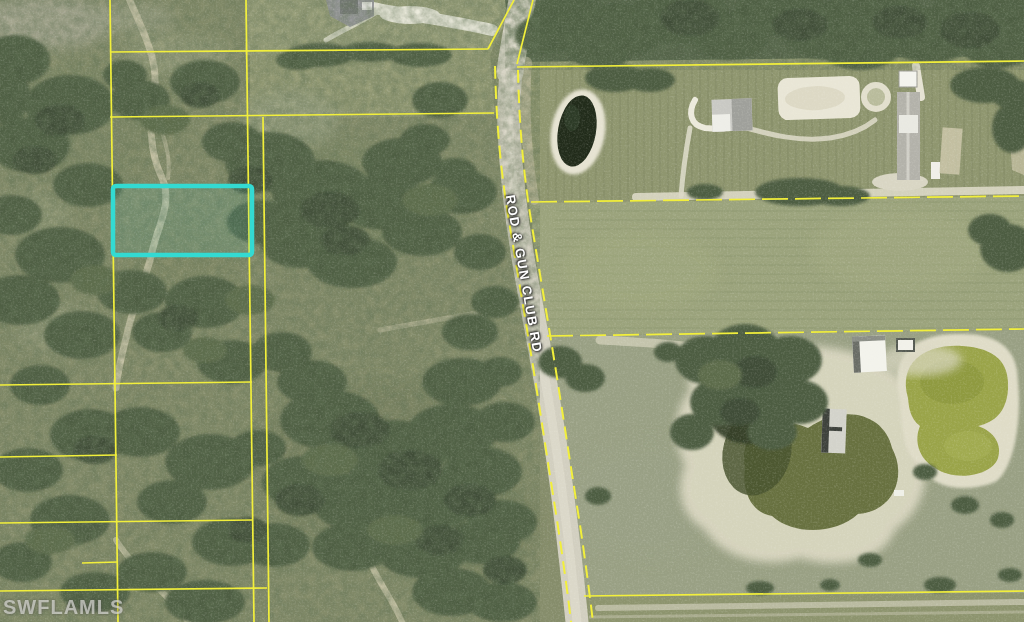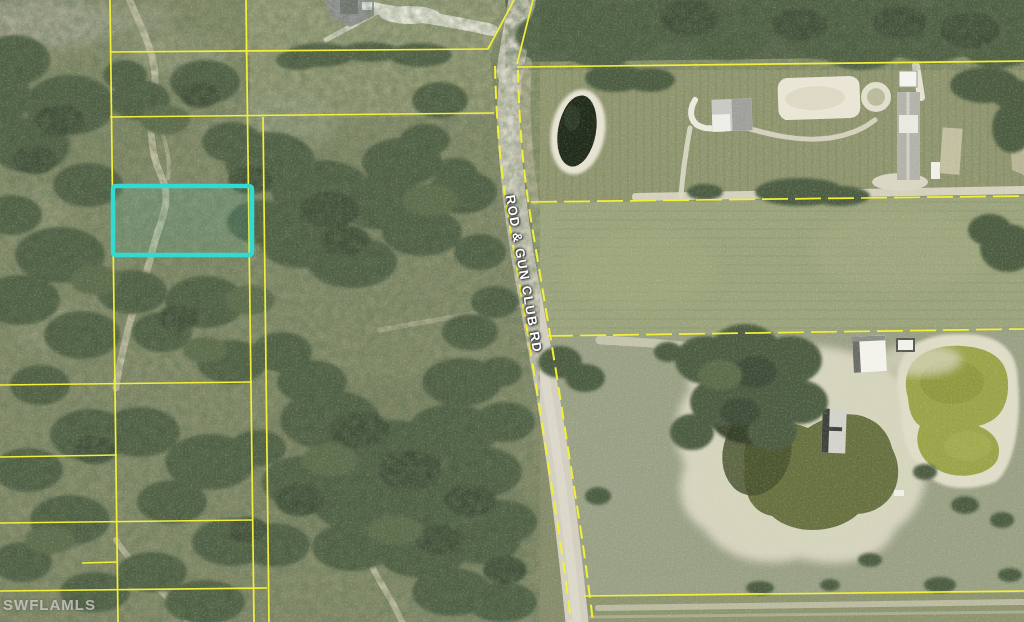--- a/index.html
+++ b/index.html
@@ -14,21 +14,21 @@
     position:absolute;left:524px;top:274px;
     transform:translate(-50%,-50%) rotate(80deg);
     white-space:nowrap;
     font-size:13px;font-weight:bold;letter-spacing:1.4px;
     color:#ffffff;
     text-shadow:-1px 1px 2px rgba(35,35,35,.95), 1px -1px 2px rgba(35,35,35,.9), 0 0 4px rgba(0,0,0,.65);
     pointer-events:none;
   }
   .watermark{
     position:absolute;left:3px;top:596px;
-    font-size:15px;font-weight:600;letter-spacing:1px;
+    font-size:20px;font-weight:600;letter-spacing:1px;
     color:rgba(238,238,232,.62);
     text-shadow:0 0 3px rgba(80,80,75,.85);
     pointer-events:none;
   }
 </style>
 </head>
 <body>
 
 <div id="map-viewport">
 <svg width="1024" height="622" viewBox="0 0 1024 622" xmlns="http://www.w3.org/2000/svg">

